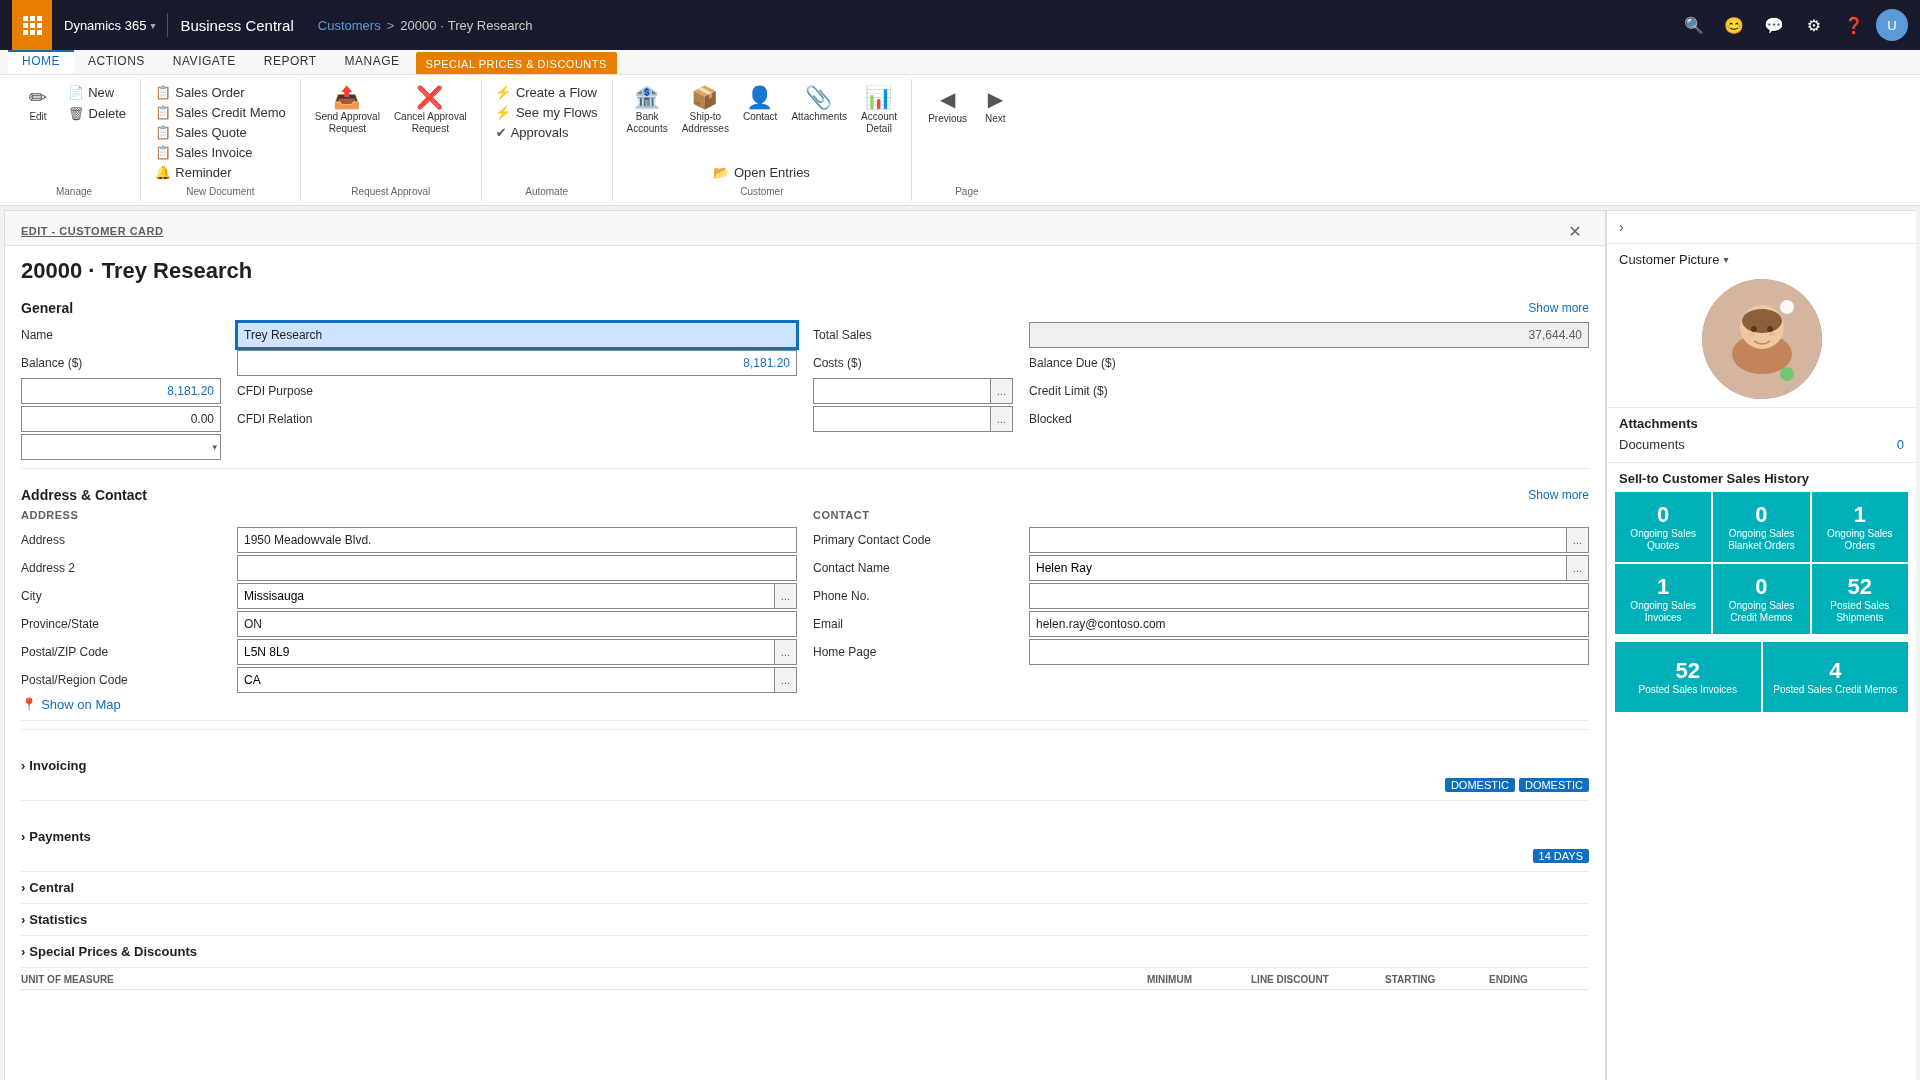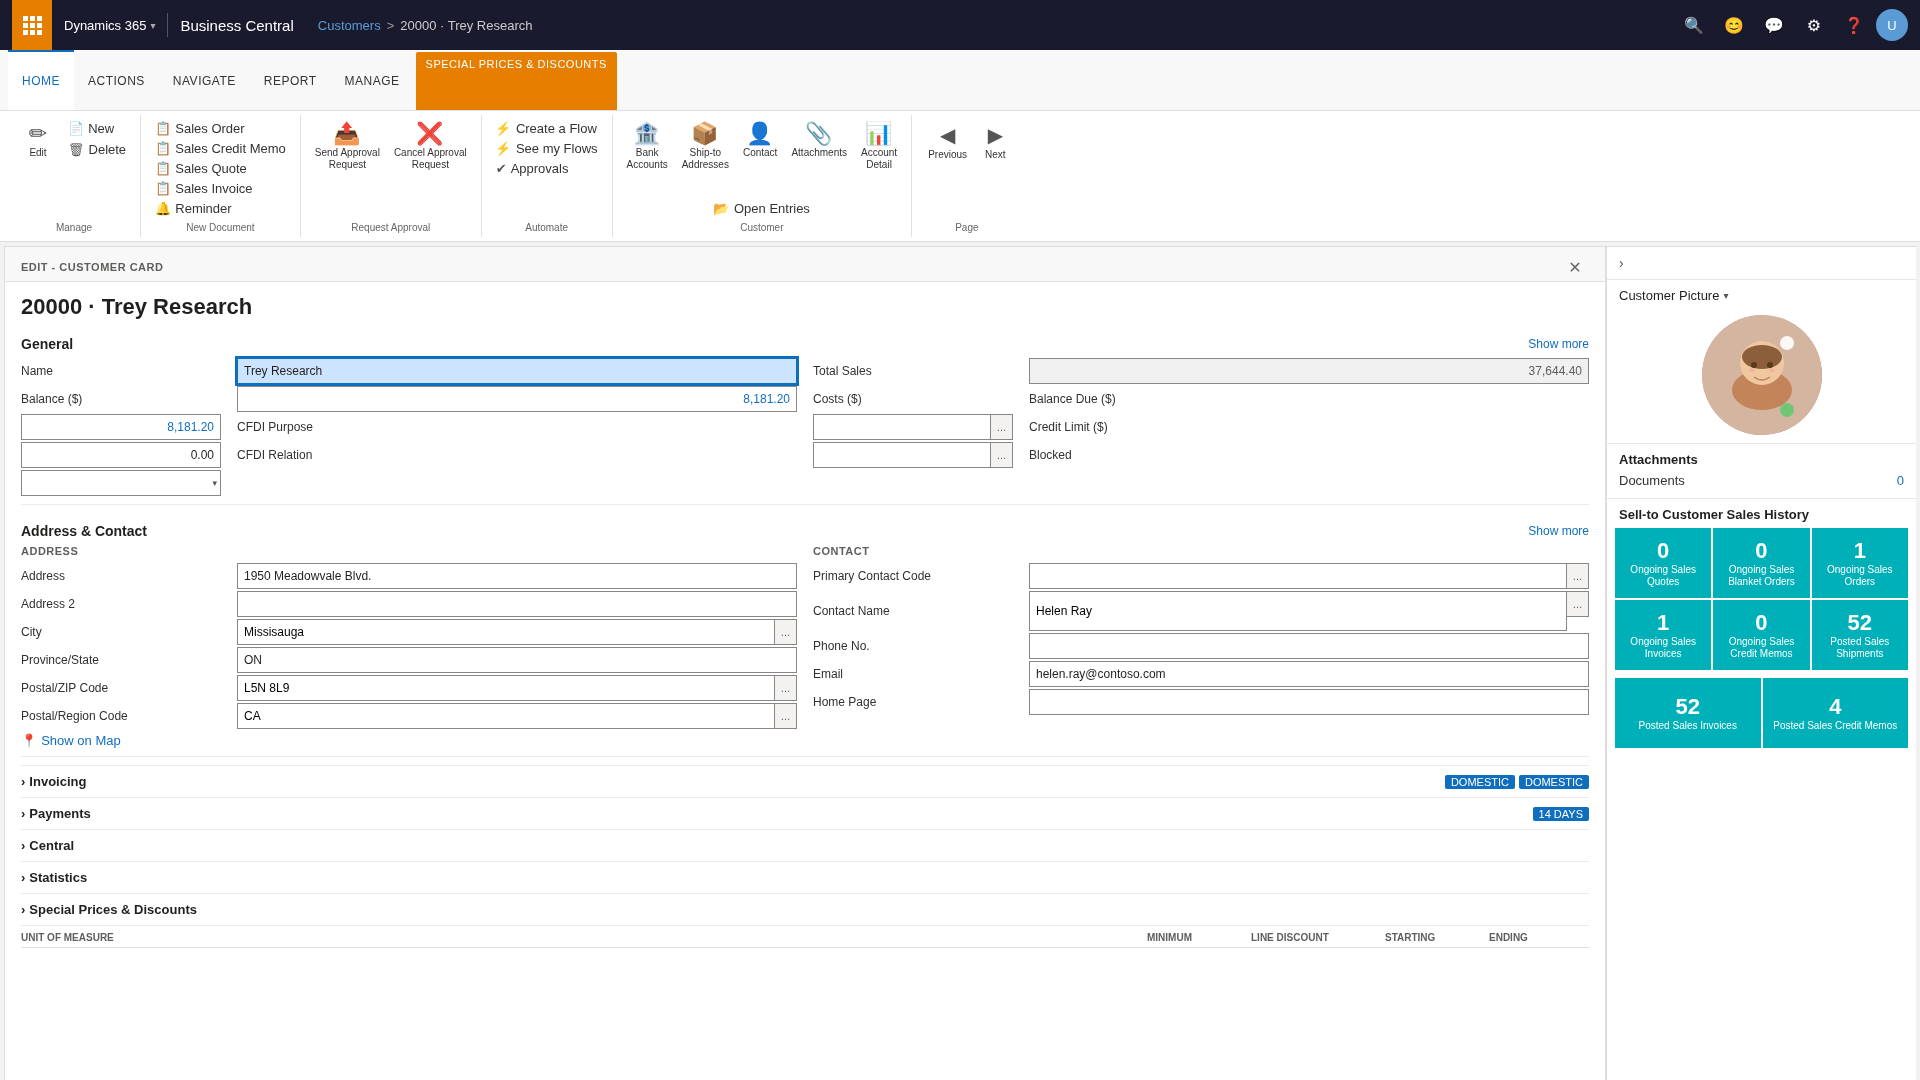--- a/index.html
+++ b/index.html
@@ -18,21 +18,21 @@
     .top-nav-breadcrumb a { color: #5b9bd5; text-decoration:none; }
     .top-nav-breadcrumb .sep { color:#999; }
     .top-nav-spacer { flex:1; }
     .top-nav-icons { display:flex; align-items:center; gap:4px; }
     .top-nav-icon { width:36px; height:36px; display:flex; align-items:center; justify-content:center; color:white; font-size:16px; cursor:pointer; border-radius:2px; }
     .top-nav-avatar { width:32px; height:32px; border-radius:50%; background:#5b9bd5; display:flex; align-items:center; justify-content:center; color:white; font-size:13px; cursor:pointer; }
 
     
     .ribbon { background: #fff; border-bottom: 1px solid #ddd; }
     .ribbon-tabs { display:flex; background: #f8f8f8; border-bottom: 1px solid #e0e0e0; padding-left: 8px; }
-    .ribbon-tab { padding: 22px 14px; font-size: 12px; color: #333; cursor: pointer; border-top: 2px solid transparent; text-transform: uppercase; letter-spacing: 0.5px; }
+    .ribbon-tab { padding: 2px 14px; font-size: 12px; color: #333; cursor: pointer; border-top: 2px solid transparent; text-transform: uppercase; letter-spacing: 0.5px; }
     .ribbon-tab.active { color: #106ebe; border-top-color: #106ebe; background: white; }
     .ribbon-tab.special { background: #e67e00; color: white; font-size: 11px; padding: 4px 10px; margin: 2px 2px 0; border-radius: 2px 2px 0 0; }
     .ribbon-content { display:flex; align-items:stretch; padding: 4px 8px; gap: 0; min-height: 80px; }
     .ribbon-group { display:flex; flex-direction:column; align-items:center; border-right: 1px solid #e0e0e0; padding: 4px 8px; min-width:60px; }
     .ribbon-group-label { font-size: 10px; color: #666; margin-top: auto; padding-top: 4px; text-align:center; }
     .ribbon-buttons { display:flex; gap:2px; flex:1; align-items:flex-start; }
     .ribbon-btn { display:flex; flex-direction:column; align-items:center; padding: 4px 6px; cursor:pointer; border-radius:2px; min-width:44px; gap:2px; }
     .ribbon-btn .icon { font-size:22px; color:#555; line-height:1; }
     .ribbon-btn .label { font-size:10px; color:#333; text-align:center; line-height:1.2; white-space:nowrap; }
     .ribbon-btn-small { display:flex; align-items:center; gap:4px; padding: 2px 6px; cursor:pointer; border-radius:2px; font-size:11px; color:#333; }
@@ -74,21 +74,21 @@
     .field-select-wrap .sel-arrow { position:absolute; right:4px; top:50%; transform:translateY(-50%); font-size:9px; color:#555; pointer-events:none; }
     .divider { border:none; border-top:1px solid #edebe9; margin: 8px 0; }
 
     .address-contact-grid { display:grid; grid-template-columns:1fr 1fr; gap:16px; }
     .sub-section-title { font-size:11px; font-weight:700; color:#605e5c; text-transform:uppercase; letter-spacing:0.5px; margin-bottom:6px; }
 
     .show-on-map { color:#106ebe; font-size:12px; cursor:pointer; text-decoration:none; display:inline-flex; align-items:center; gap:4px; margin-top:4px; }
 
     .collapse-section { border-top:1px solid #edebe9; padding: 8px 0; display:flex; align-items:center; justify-content:space-between; cursor:pointer; }
     .collapse-section .label { font-size:13px; font-weight:600; color:#201f1e; display:flex; align-items:center; gap:4px; }
-    .badge-blue { background:#106ebe; color:white; padding:1px 6px; font-size:11px; border-radius:2px; }
+    .badge-blue { background:#106ebe; color:white; padding:1px 6px; font-size:11px; border-radius:2px;margin-top:40px; }
 
     
     .right-panel { width: 310px; background: white; border-left: 1px solid #ddd; border-top: 1px solid #ddd; margin: 4px 4px 0 0; display:flex; flex-direction:column; overflow-y:auto; }
     .right-panel-toggle { padding:8px 12px; display:flex; align-items:center; gap:4px; border-bottom:1px solid #e8e8e8; }
     .right-panel-toggle .arrow { color:#555; font-size:14px; }
     .customer-picture-header { display:flex; align-items:center; gap:4px; padding: 8px 12px 4px; cursor:pointer; }
     .customer-picture-header .title { font-size:13px; color:#201f1e; font-weight:500; }
     .customer-picture-header .chevron { font-size:10px; color:#555; }
     .customer-photo { display:flex; justify-content:center; padding: 8px; }
     .customer-photo-circle { width:120px; height:120px; border-radius:50%; background: linear-gradient(135deg, #d4a8a8, #c47a7a); overflow:hidden; display:flex; align-items:center; justify-content:center; position:relative; }
@@ -104,21 +104,21 @@
     .sales-tile.teal { background:#00b0b9; }
     .posted-row { display:grid; grid-template-columns:repeat(2,1fr); gap:2px; padding:0 8px 8px; }
     .posted-tile { background: #00b0b9; color:white; padding:8px 6px 6px; display:flex; flex-direction:column; align-items:center; gap:2px; cursor:pointer; min-height:70px; justify-content:center; }
     .posted-tile .num { font-size:22px; font-weight:700; line-height:1; }
     .posted-tile .desc { font-size:10px; text-align:center; line-height:1.2; }
 
     
     ::-webkit-scrollbar { width:8px; height:8px; }
     ::-webkit-scrollbar-track { background:#f1f1f1; }
     ::-webkit-scrollbar-thumb { background:#c0c0c0; border-radius:4px; }
-    .edit-label { font-size:11px; color:#605e5c; text-transform:uppercase; letter-spacing:0.5px; font-weight:600; }
+    .edit-label { font-size:11px; color:#605e5c; text-transform:uppercase; letter-spacing:0.5px; font-weight:600;text-decoration:underline; }
 
     .waffle-icon { display:grid; grid-template-columns:repeat(3,5px); gap:2px; }
     .waffle-icon span { width:5px; height:5px; background:white; display:block; }
   </style>
 </head>
 <body>
 
 <div class="top-nav">
   <div class="top-nav-waffle">
     <div class="waffle-icon">
@@ -396,21 +396,21 @@
           <div class="sub-section-title">CONTACT</div>
           <div class="form-grid-2col">
             <span class="field-label">Primary Contact Code</span>
             <div class="field-input-with-btn">
               <input type="text" style="flex: 1 1 0%; border: 1px solid rgb(138, 136, 134); padding: 3px 6px; font-size: 12px; height: 26px;" value="">
               <button class="expand-btn">…</button>
             </div>
 
             <span class="field-label">Contact Name</span>
             <div class="field-input-with-btn">
-              <input type="text" style="flex: 1 1 0%; border: 1px solid rgb(138, 136, 134); padding: 3px 6px; font-size: 12px; height: 40px;" value="Helen Ray">
+              <input type="text" style="flex: 1 1 0%; border: 1px solid rgb(138, 136, 134); padding: 3px 6px; font-size: 12px; height: 26px;" value="Helen Ray">
               <button class="expand-btn">…</button>
             </div>
 
             <span class="field-label">Phone No.</span>
             <input class="field-input" type="text" value="" style="">
 
             <span class="field-label">Email</span>
             <input class="field-input" type="text" value="helen.ray@contoso.com" style="">
 
             <span class="field-label">Home Page</span>

